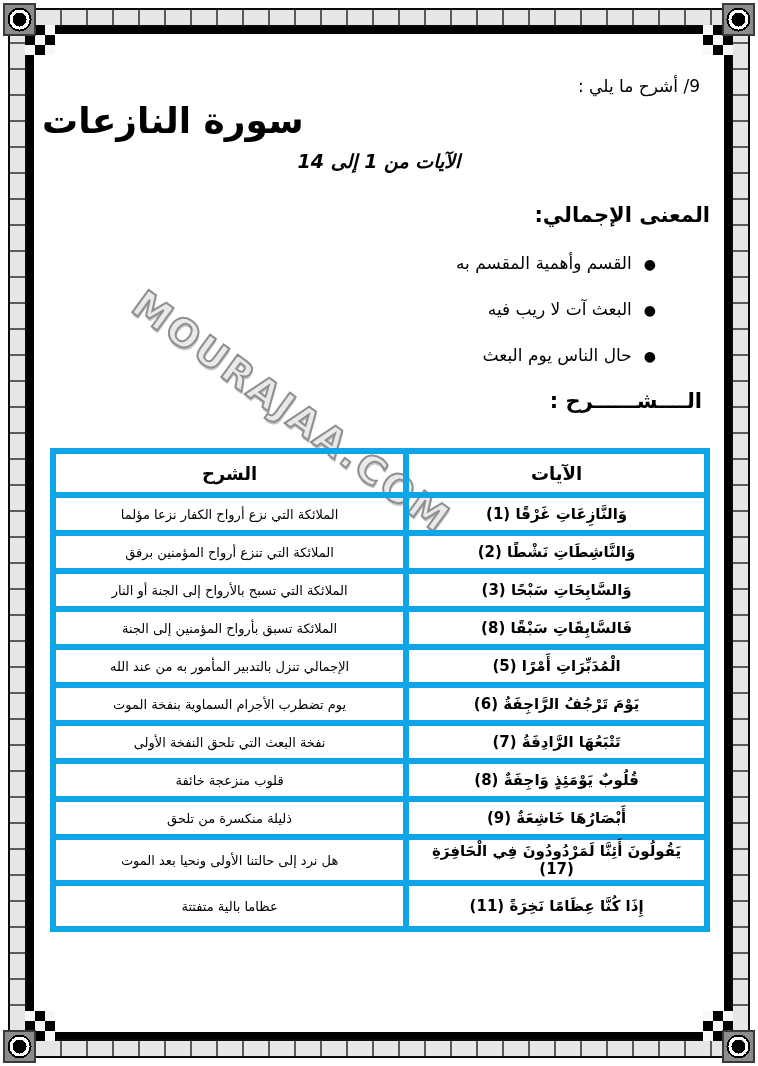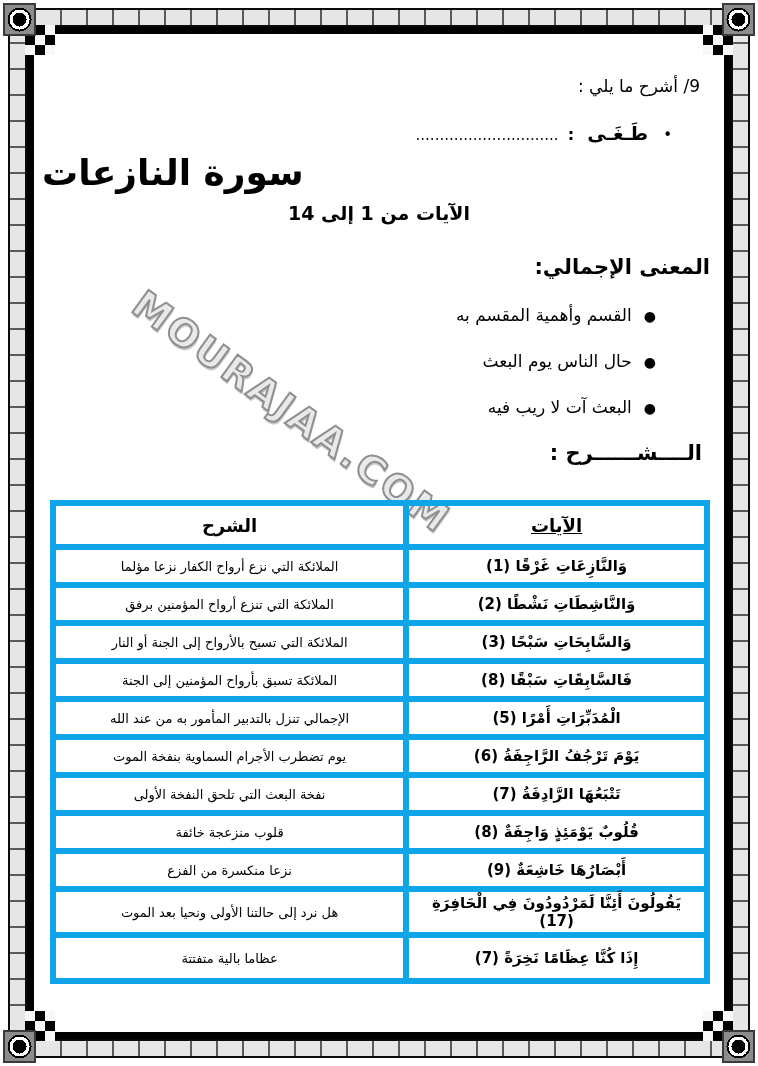--- a/index.html
+++ b/index.html
@@ -58,38 +58,38 @@
     font-size:16px;line-height:30px;white-space:nowrap;
   }
   .vocab-line .dot{font-size:15px;margin-left:10px;}
   .vocab-word{font-weight:bold;font-size:19px;}
   .vocab-colon{margin:0 8px 0 4px;font-weight:bold;}
   .vocab-dots{font-size:15px;letter-spacing:1px;color:#111;}
   .surah-title{
     text-align:left;font-size:36px;font-weight:bold;
     line-height:46px;letter-spacing:-1px;
   }
-  .verses-range{margin-top:4px;text-align:center;font-size:19px;font-weight:bold;line-height:26px;}
+  .verses-range{margin-top:4px;text-align:center;font-size:19px;font-weight:bold;line-height:26px;font-style:italic;}
   .section-heading{
     text-align:right;font-size:21px;font-weight:bold;line-height:30px;padding-right:6px;
   }
   .meaning-heading{margin-top:26px;}
   .bullets{list-style:none;margin:18px 0 0 0;padding:0 60px 0 0;}
   .bullets li{margin-bottom:15px;font-size:17px;line-height:30px;text-align:right;}
   .bullets li .dot{font-size:14px;margin-left:12px;vertical-align:middle;}
   .sharh-heading{margin-top:12px;padding-right:14px;}
   
   table.verses-table{
     margin-top:32px;margin-right:6px;width:660px;border-collapse:collapse;
     border:2px solid #222;table-layout:fixed;
   }
   table.verses-table th,table.verses-table td{
     border:6px solid #0ea5e9;box-sizing:border-box;padding:2px 8px;
   }
-  th.col-verses{width:46%;height:44px;font-size:18px;font-weight:bold;text-align:center;text-decoration:underline;}
+  th.col-verses{width:46%;height:44px;font-size:18px;font-weight:bold;text-align:center;}
   th.col-expl{width:54%;height:44px;font-size:18px;font-weight:bold;text-align:center;}
   td.verse-cell{height:38px;font-weight:bold;font-size:15px;text-align:center;}
   td.expl-cell{height:38px;font-size:13px;text-align:center;padding-right:10px;}
   tr.last-row td{height:46px;}
 </style>
 </head>
 <body>
 
 <div class="band band-h band-top"></div>
 <div class="band band-h band-bottom"></div>
@@ -104,36 +104,30 @@
 <div class="corner corner-tr"></div>
 <div class="corner corner-bl"></div>
 <div class="corner corner-br"></div>
 
 <div class="watermark">MOURAJAA.COM</div>
 
 <div class="content">
 
   <div class="question-line">9/ أشرح ما يلي :</div>
 
-  <div class="vocab-line">
-    <span class="dot">•</span>
-    <span class="vocab-word">طَـغَـى</span>
-    <span class="vocab-colon">:</span>
-    <span class="vocab-dots">..............................</span>
-  </div>
 
   <div class="surah-title">سورة النازعات</div>
   <div class="verses-range">الآيات من 1 إلى 14</div>
 
   <div class="section-heading meaning-heading">المعنى الإجمالي:</div>
 
   <ul class="bullets">
     <li><span class="dot">●</span><span>القسم وأهمية المقسم به</span></li>
+    <li><span class="dot">●</span><span>البعث آت لا ريب فيه</span></li>
     <li><span class="dot">●</span><span>حال الناس يوم البعث</span></li>
-    <li><span class="dot">●</span><span>البعث آت لا ريب فيه</span></li>
   </ul>
 
   <div class="section-heading sharh-heading">الــــشــــــرح :</div>
 
   <table class="verses-table">
     <thead>
       <tr>
         <th class="col-verses">الآيات</th>
         <th class="col-expl">الشرح</th>
       </tr>
@@ -166,26 +160,26 @@
       <tr>
         <td class="verse-cell">تَتْبَعُهَا الرَّادِفَةُ (7)</td>
         <td class="expl-cell">نفخة البعث التي تلحق النفخة الأولى</td>
       </tr>
       <tr>
         <td class="verse-cell">قُلُوبٌ يَوْمَئِذٍ وَاجِفَةٌ (8)</td>
         <td class="expl-cell">قلوب منزعجة خائفة</td>
       </tr>
       <tr>
         <td class="verse-cell">أَبْصَارُهَا خَاشِعَةٌ (9)</td>
-        <td class="expl-cell">نزعا منكسرة من الفزع</td>
+        <td class="expl-cell">ذليلة منكسرة من تلحق</td>
       </tr>
       <tr>
         <td class="verse-cell">يَقُولُونَ أَئِنَّا لَمَرْدُودُونَ فِي الْحَافِرَةِ (17)</td>
         <td class="expl-cell">هل نرد إلى حالتنا الأولى ونحيا بعد الموت</td>
       </tr>
       <tr class="last-row">
-        <td class="verse-cell">إِذَا كُنَّا عِظَامًا نَخِرَةً (7)</td>
+        <td class="verse-cell">إِذَا كُنَّا عِظَامًا نَخِرَةً (11)</td>
         <td class="expl-cell">عظاما بالية متفتتة</td>
       </tr>
     </tbody>
   </table>
 
 </div>
 
 </body></html>

